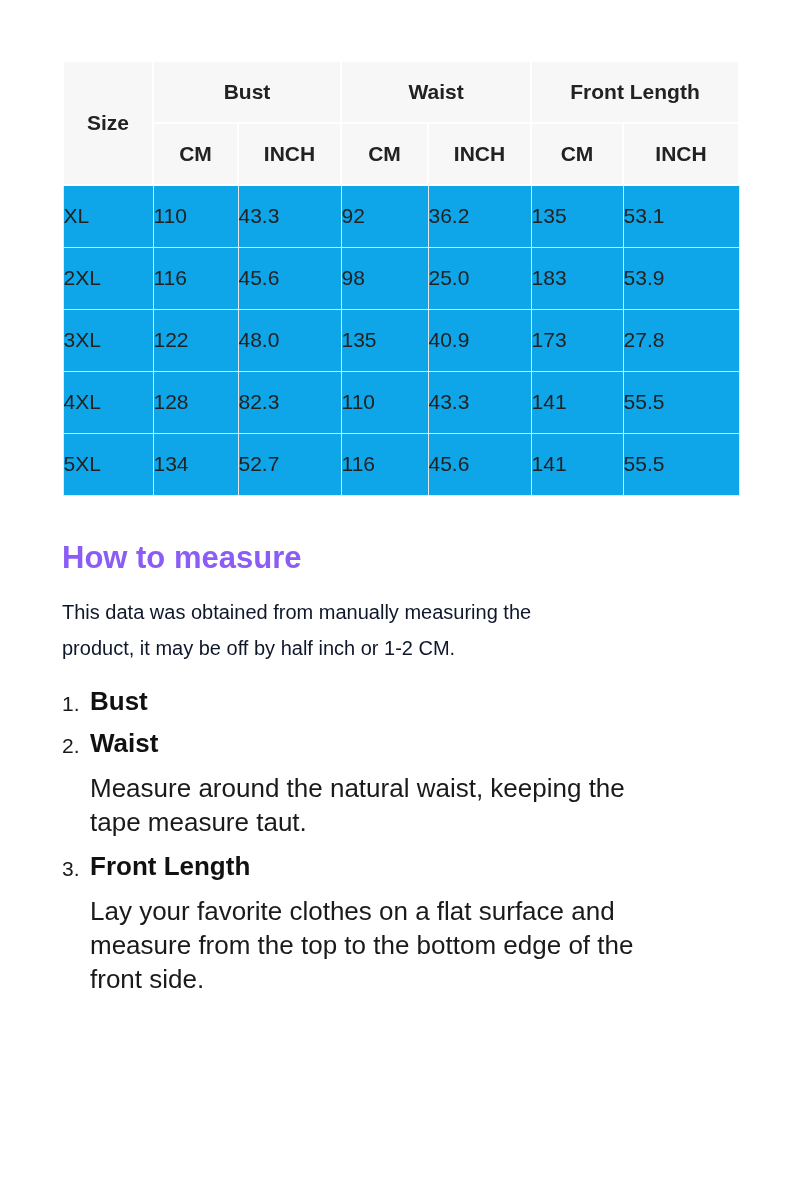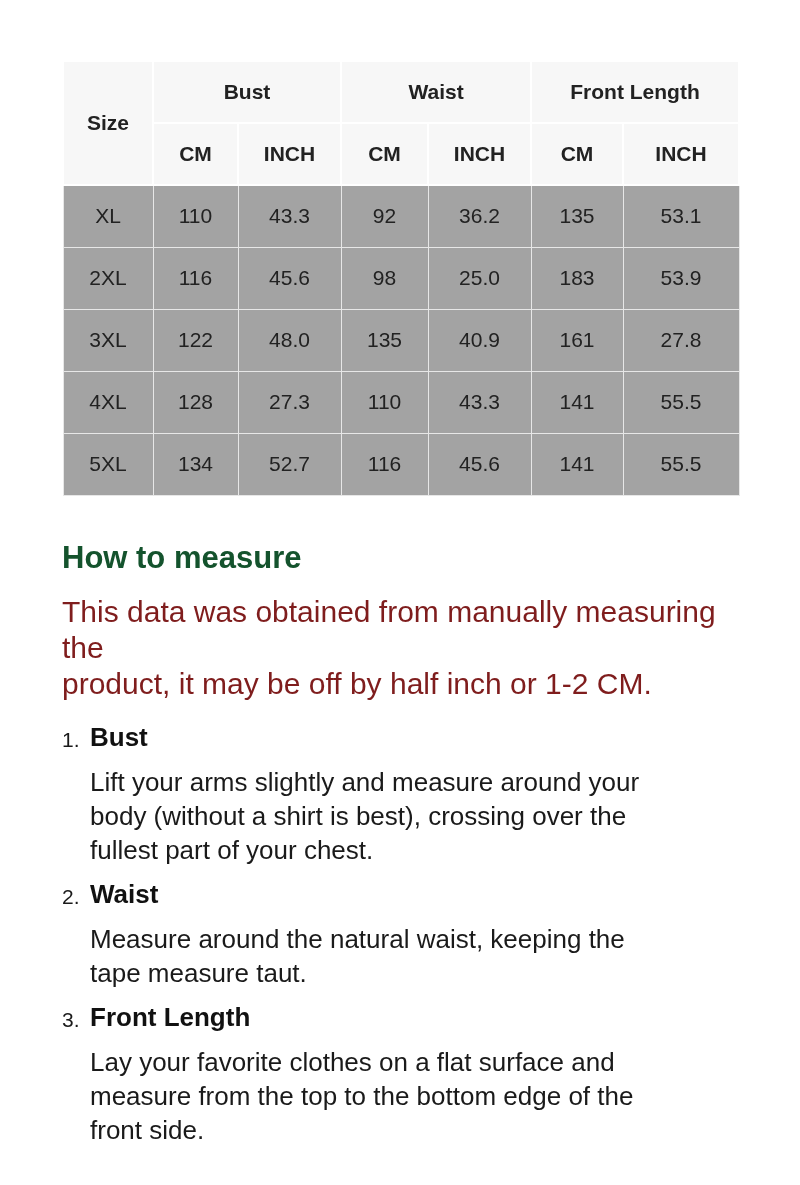--- a/index.html
+++ b/index.html
@@ -25,40 +25,40 @@
   table.size-chart th {
     background: #f7f7f7;
     border: 2px solid #ffffff;
     font-weight: bold;
     text-align: center;
     vertical-align: middle;
     height: 62px;
   }
   table.size-chart td {
     border: 1px solid #e7e7e7;
-    background: #a3a3a3;
-    text-align: center;
+    background: #0ea5e9;
+    text-align: left;
     vertical-align: middle;
     height: 62px;
     font-weight: normal;
   }
 
   
   h2.htm-title {
     margin-top: 44px;
     margin-bottom: 18px;
     font-size: 31px;
     font-weight: bold;
-    color: #14532d;
+    color: #8b5cf6;
   }
   p.htm-intro {
-    font-size: 30px;
+    font-size: 20px;
     line-height: 36px;
     white-space: pre-line;
-    color: #7f1d1d;
+    color: #0f172a;
   }
   ol.htm-steps {
     list-style: none;
     margin-top: 20px;
   }
   .step { display: flex; margin-bottom: 12px; }
   .step-num {
     flex: none;
     width: 28px;
     font-size: 21px;
@@ -129,27 +129,27 @@
         <td>25.0</td>
         <td>183</td>
         <td>53.9</td>
       </tr>
       <tr>
         <td>3XL</td>
         <td>122</td>
         <td>48.0</td>
         <td>135</td>
         <td>40.9</td>
-        <td>161</td>
+        <td>173</td>
         <td>27.8</td>
       </tr>
       <tr>
         <td>4XL</td>
         <td>128</td>
-        <td>27.3</td>
+        <td>82.3</td>
         <td>110</td>
         <td>43.3</td>
         <td>141</td>
         <td>55.5</td>
       </tr>
       <tr>
         <td>5XL</td>
         <td>134</td>
         <td>52.7</td>
         <td>116</td>
@@ -163,23 +163,20 @@
   <h2 class="htm-title">How to measure</h2>
 
   <p class="htm-intro">This data was obtained from manually measuring the
 product, it may be off by half inch or 1-2 CM.</p>
 
   <ol class="htm-steps">
     <li class="step">
       <span class="step-num">1.</span>
       <div class="step-body">
         <div class="step-title">Bust</div>
-        <div class="step-desc">Lift your arms slightly and measure around your
-body (without a shirt is best), crossing over the
-fullest part of your chest.</div>
       </div>
     </li>
     <li class="step">
       <span class="step-num">2.</span>
       <div class="step-body">
         <div class="step-title">Waist</div>
         <div class="step-desc">Measure around the natural waist, keeping the
 tape measure taut.</div>
       </div>
     </li>

